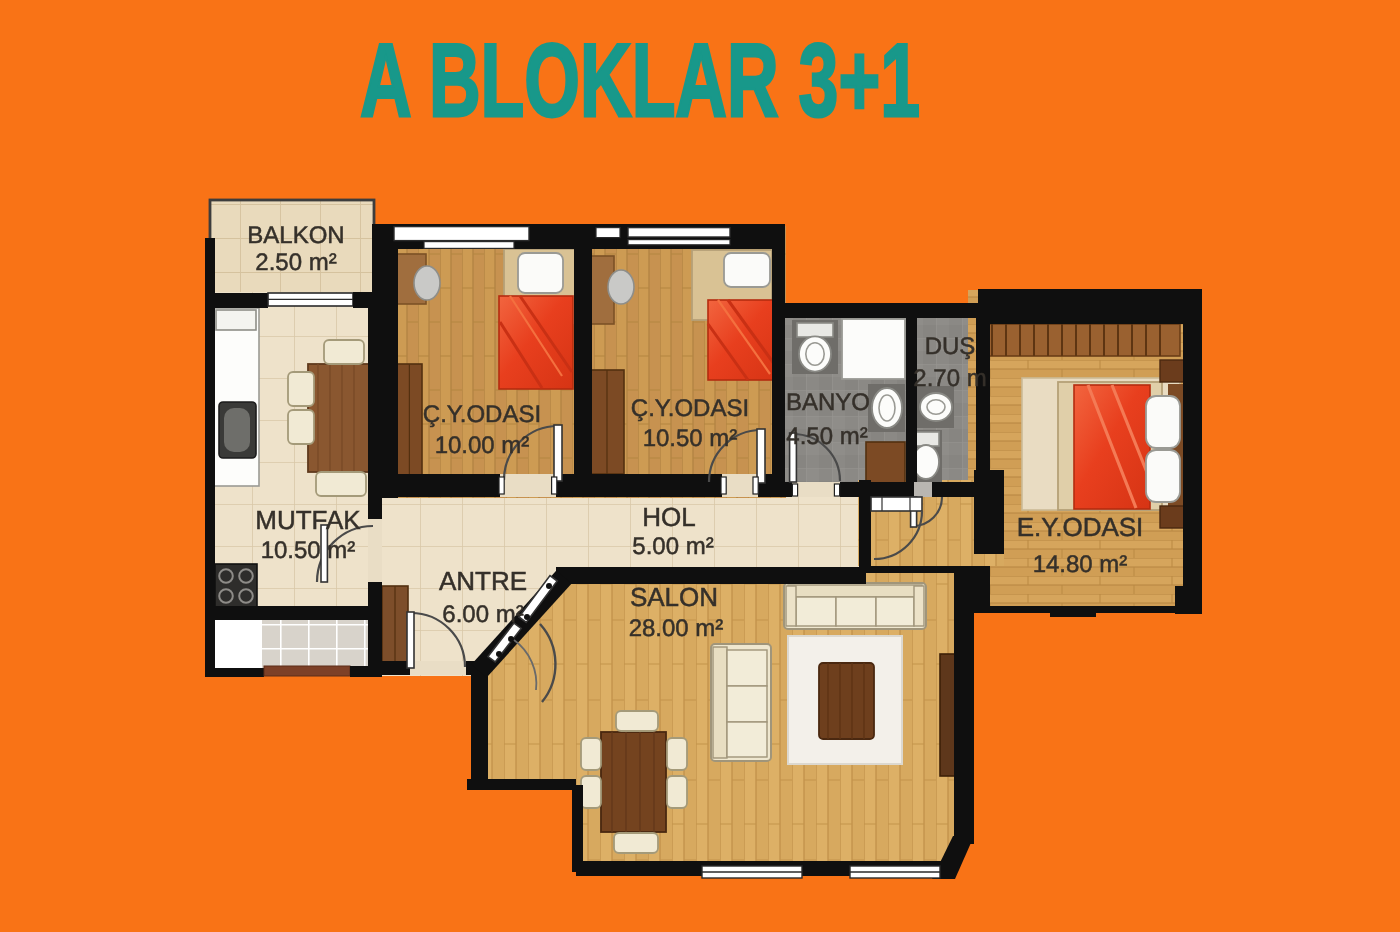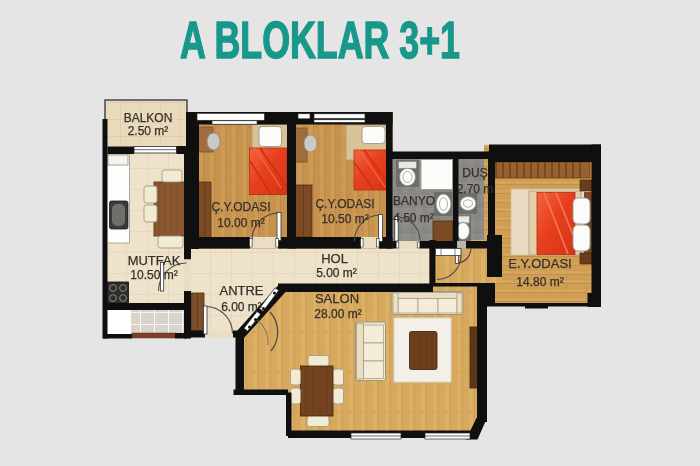--- a/index.html
+++ b/index.html
@@ -1,16 +1,16 @@
 <!DOCTYPE html>
 <html><head>
 <meta charset="utf-8">
 <style>
   html,body{margin:0;padding:0;background:#ffffff;}
-  #page{position:relative;width:700px;height:466px;background:#e5e5e5;overflow:hidden;
+  #page{position:relative;width:700px;height:466px;background:#f97316;overflow:hidden;
         font-family:"Liberation Sans", sans-serif;}
   svg{position:absolute;left:0;top:0;}
   text{font-family:"Liberation Sans", sans-serif;}
 </style>
 </head>
 <body>
 <div id="page">
 <svg width="700" height="466" viewBox="0 0 700 466">
 <defs>
   <pattern id="beige" width="21" height="21" patternUnits="userSpaceOnUse">

